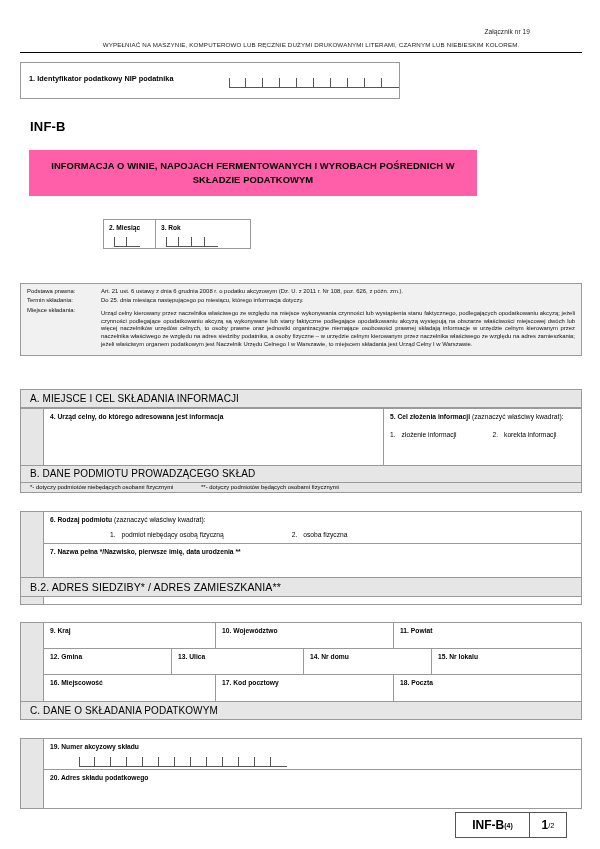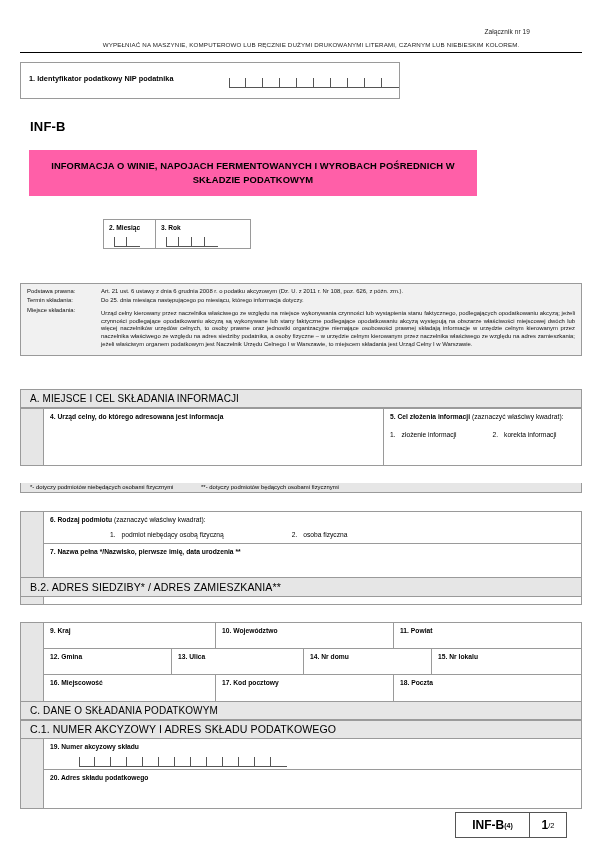--- a/index.html
+++ b/index.html
@@ -247,20 +247,21 @@
             </span>
             <span class="opt" style="margin-left:34px;">
               <span class="num">2.</span><span class="txt">korekta informacji</span>
             </span>
           </div>
         </div>
       </div>
     </div>
   </div>
 
+  <div class="sec" id="secB" style="position: absolute; top: 464.5px;">B. DANE PODMIOTU PROWADZĄCEGO SKŁAD</div>
   <div class="sub-notes" id="secBnotes" style="position: absolute; top: 483px;">
     <span>*- dotyczy podmiotów niebędących osobami fizycznymi</span>
     <span>**- dotyczy podmiotów będących osobami fizycznymi</span>
   </div>
 
   <div class="fblock" id="blockB1" style="position: absolute; top: 510.5px;">
     <div class="gutter"></div>
     <div class="fbody">
       <div class="frow">
         <div class="fcell last" style="flex:1;height:32px;">
@@ -328,21 +329,20 @@
           <div class="flab">17. Kod pocztowy</div>
         </div>
         <div class="fcell last" style="flex:1;height:26px;">
           <div class="flab">18. Poczta</div>
         </div>
       </div>
     </div>
   </div>
 
   <div class="sec" id="secC" style="position: absolute; top: 701px;">C. DANE O SKŁADANIA PODATKOWYM</div>
-  <div class="sec small" id="secC1" style="position: absolute; top: 719.5px;">C.1. NUMER AKCYZOWY I ADRES SKŁADU PODATKOWEGO</div>
   <div class="fblock" id="blockC1" style="position: absolute; top: 738px;">
     <div class="gutter"></div>
     <div class="fbody">
       <div class="frow">
         <div class="fcell last" style="flex:1;height:31px;">
           <div class="flab">19. Numer akcyzowy składu</div>
           <div class="comb" id="c19-comb" style="position: absolute; left: 35px; top: 19px; --w: 16px;">
               <i style="width: 16px;"></i>
               <i style="width: 16px;"></i>
               <i style="width: 16px;"></i>

